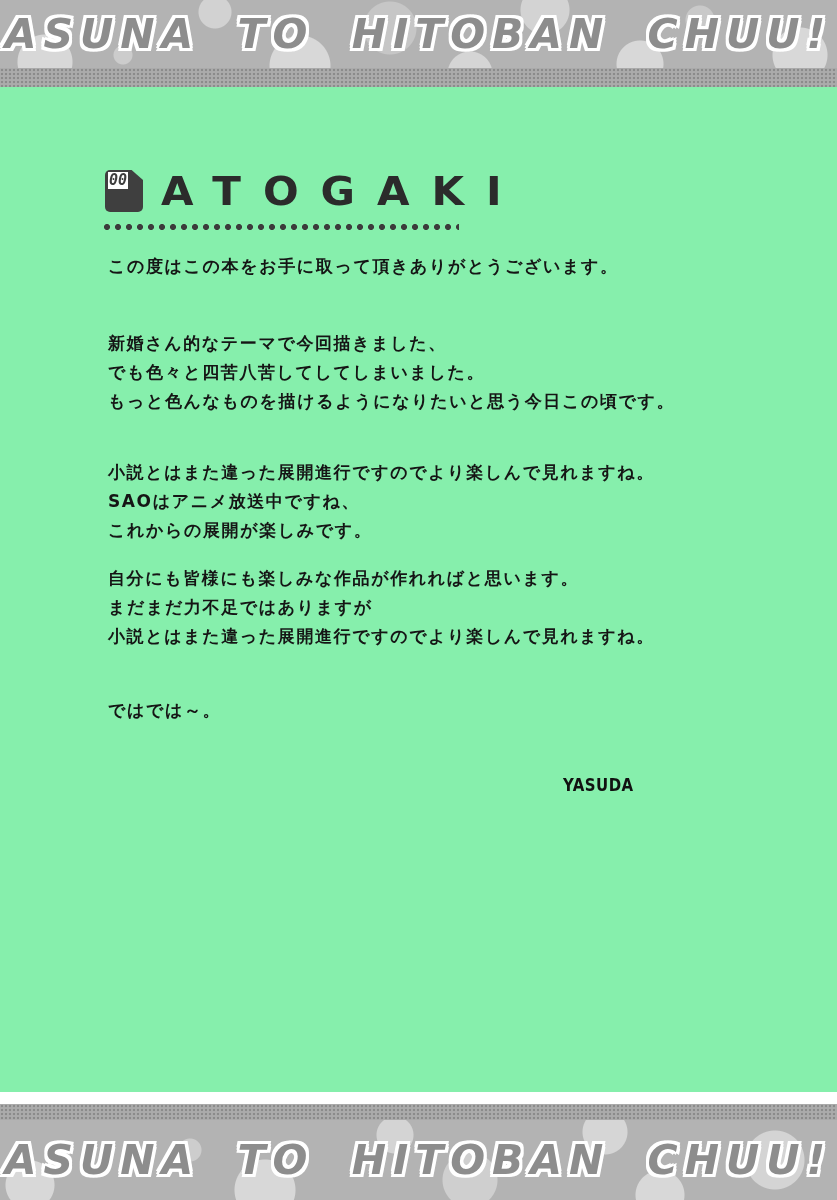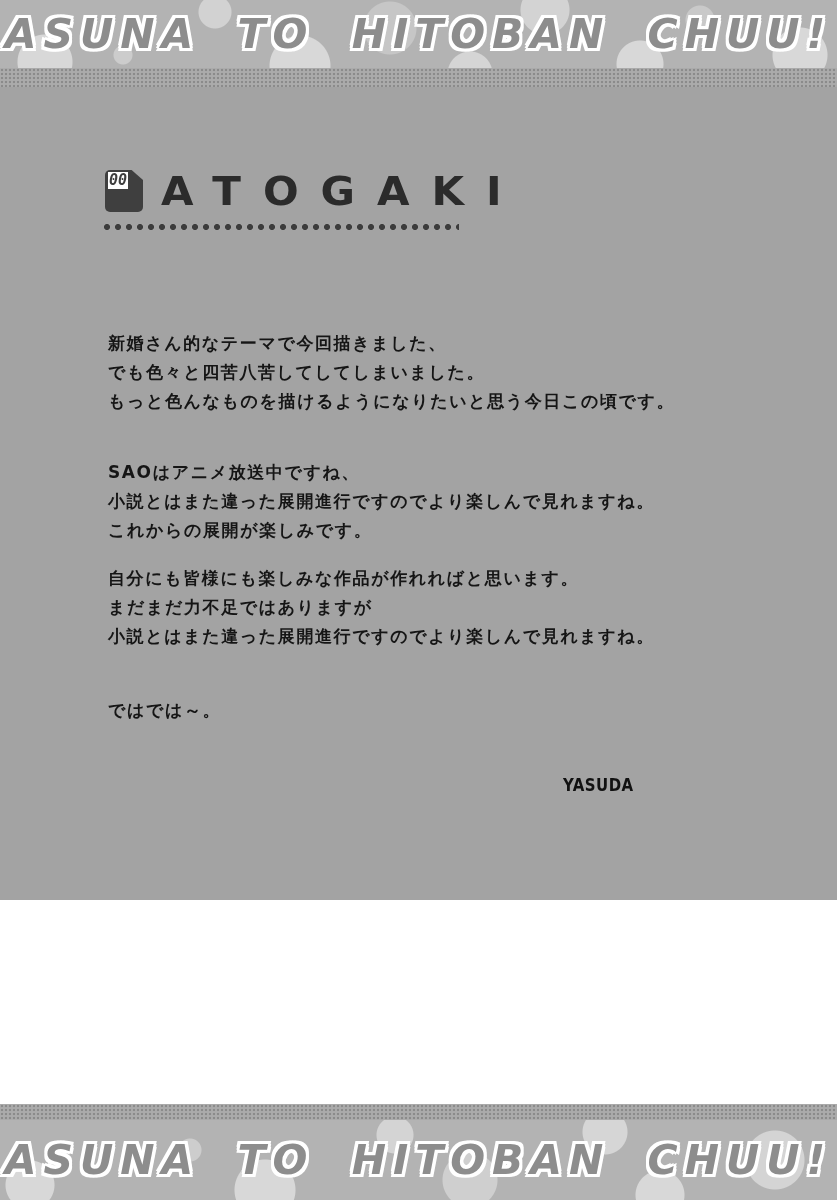--- a/index.html
+++ b/index.html
@@ -4,22 +4,22 @@
 <style>
   html, body {
     margin: 0; padding: 0;
     width: 837px; height: 1200px;
     background: #ffffff;
     overflow: hidden;
     font-family: "DejaVu Sans", sans-serif;
   }
   .page {
     position: relative;
-    width: 837px; height: 900px;
-    background: #a3a3a3;
+    width: 837px; height: 1092px;
+    background: #86efac;
   }
 
   
   .banner {
     position: absolute; left: 0; width: 837px;
     background-color: #b3b3b3;
     display: flex; align-items: center; justify-content: center;
     overflow: hidden;
   }
   .banner.top { top: 0; height: 68px;
@@ -151,31 +151,32 @@
 
   <div class="atogaki-header">
     <div class="atogaki-icon">
       <span class="icon-label">00</span>
     </div>
     <h1 class="atogaki-title">ATOGAKI</h1>
   </div>
   <div class="dotted-divider"></div>
 
   <div class="para p1">
+    <div>この度はこの本をお手に取って頂きありがとうございます。</div>
   </div>
 
   <div class="para p2">
     <div>新婚さん的なテーマで今回描きました、</div>
     <div>でも色々と四苦八苦してしてしまいました。</div>
     <div>もっと色んなものを描けるようになりたいと思う今日この頃です。</div>
   </div>
 
   <div class="para p3">
+    <div>小説とはまた違った展開進行ですのでより楽しんで見れますね。</div>
     <div>SAOはアニメ放送中ですね、</div>
-    <div>小説とはまた違った展開進行ですのでより楽しんで見れますね。</div>
     <div>これからの展開が楽しみです。</div>
   </div>
 
   <div class="para p4">
     <div>自分にも皆様にも楽しみな作品が作れればと思います。</div>
     <div>まだまだ力不足ではありますが</div>
     <div>小説とはまた違った展開進行ですのでより楽しんで見れますね。</div>
   </div>
 
   <div class="para p5">

